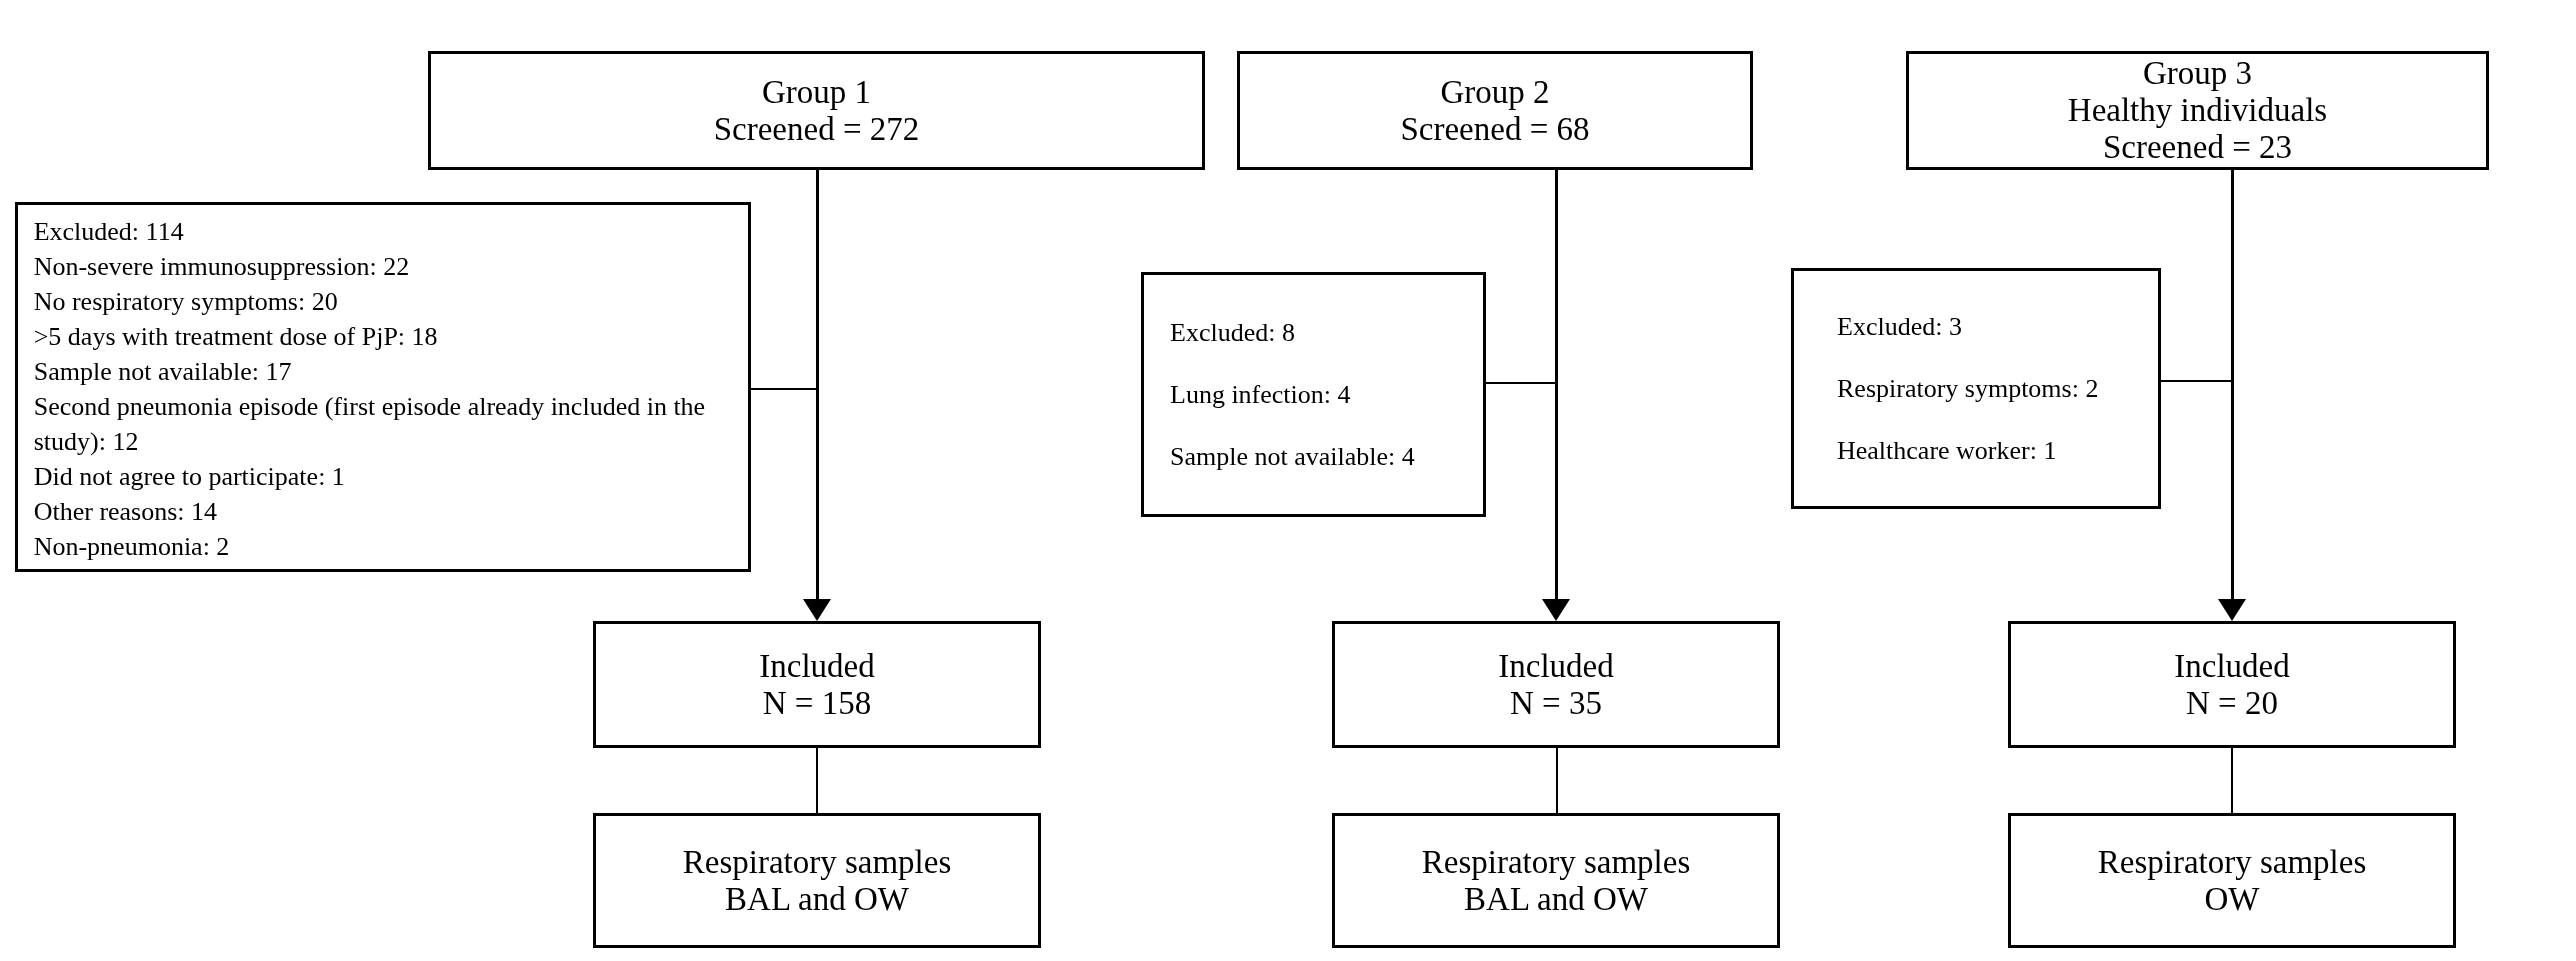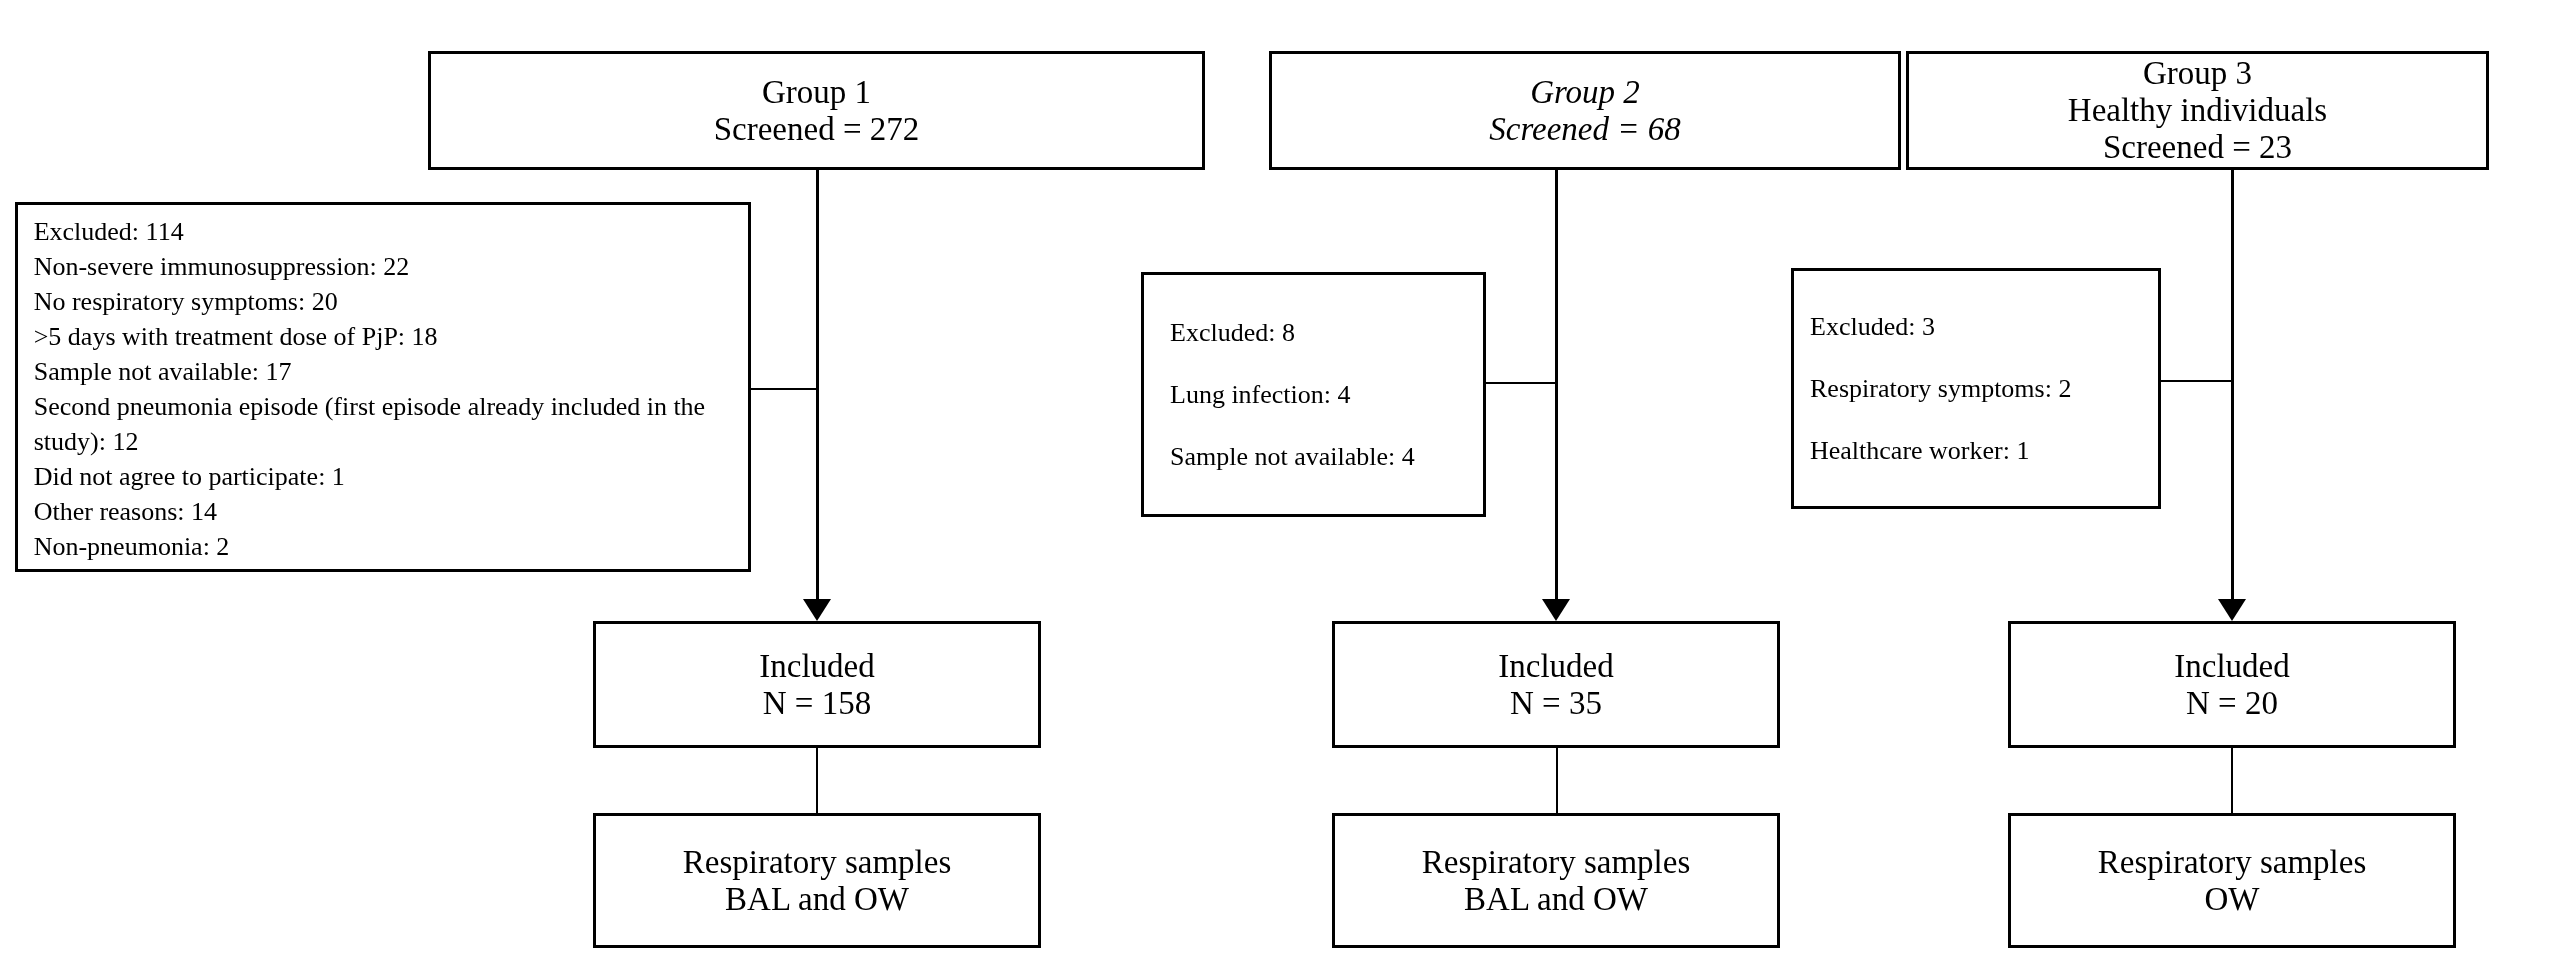--- a/index.html
+++ b/index.html
@@ -61,32 +61,32 @@
   .g1-header   { left: 428px;  top: 51px;   width: 777px; height: 119px; }
   .g1-excluded { left: 14.7px;   top: 202px;  width: 736px; height: 370px; padding: 8.6px 13.5px 0 16px; }
   .g1-included { left: 593px;  top: 621px; width: 448px;  height: 127px; }
   .g1-samples  { left: 593px;  top: 813px; width: 448px;  height: 135px; }
   .g1-shaft    { left: 816px; top: 170px;  width: 2.5px;    height: 430px; }
   .g1-arrow    { left: 803px; top: 599px; }
   .g1-hconn    { left: 751px; top: 388px;  width: 68px;  height: 1.8px; }
   .g1-vlink    { left: 816px; top: 748px; width: 1.8px;    height: 65px; }
 
   
-  .g2-header   { left: 1269px; top: 51px;   width: 632px; height: 119px; font-style: italic; }
+  .g2-header   { left: 1237px; top: 51px;   width: 516px; height: 119px; }
   .g2-excluded { left: 1141px; top: 272px;  width: 345px;  height: 245px; padding-left: 26px; padding-right: 3.7px; }
   .g2-included { left: 1332px; top: 621px; width: 448px;  height: 127px; }
   .g2-samples  { left: 1332px; top: 813px; width: 448px;  height: 135px; }
   .g2-shaft    { left: 1555px; top: 170px;  width: 2.5px;    height: 430px; }
   .g2-arrow    { left: 1542px; top: 599px; }
   .g2-hconn    { left: 1486px; top: 382px;  width: 71px;  height: 1.8px; }
   .g2-vlink    { left: 1556px; top: 748px; width: 1.8px;    height: 65px; }
 
   
   .g3-header   { left: 1906px; top: 51px;   width: 583px; height: 119px; }
-  .g3-excluded { left: 1791px; top: 268px;  width: 370px;  height: 241px; padding-left: 16px; padding-right: 3.7px; font-family: Liberation Serif, serif; }
+  .g3-excluded { left: 1791px; top: 268px;  width: 370px;  height: 241px; padding-left: 43px; padding-right: 3.7px; font-family: Liberation Serif, serif; }
   .g3-included { left: 2008px; top: 621px; width: 448px;  height: 127px; }
   .g3-samples  { left: 2008px; top: 813px; width: 448px;  height: 135px; }
   .g3-shaft    { left: 2231px; top: 170px;  width: 2.5px;    height: 430px; }
   .g3-arrow    { left: 2218px; top: 599px; }
   .g3-hconn    { left: 2161px; top: 380px;  width: 72px;  height: 1.8px; }
   .g3-vlink    { left: 2231px; top: 748px; width: 1.8px;    height: 65px; }
 </style>
 </head>
 <body>
 

